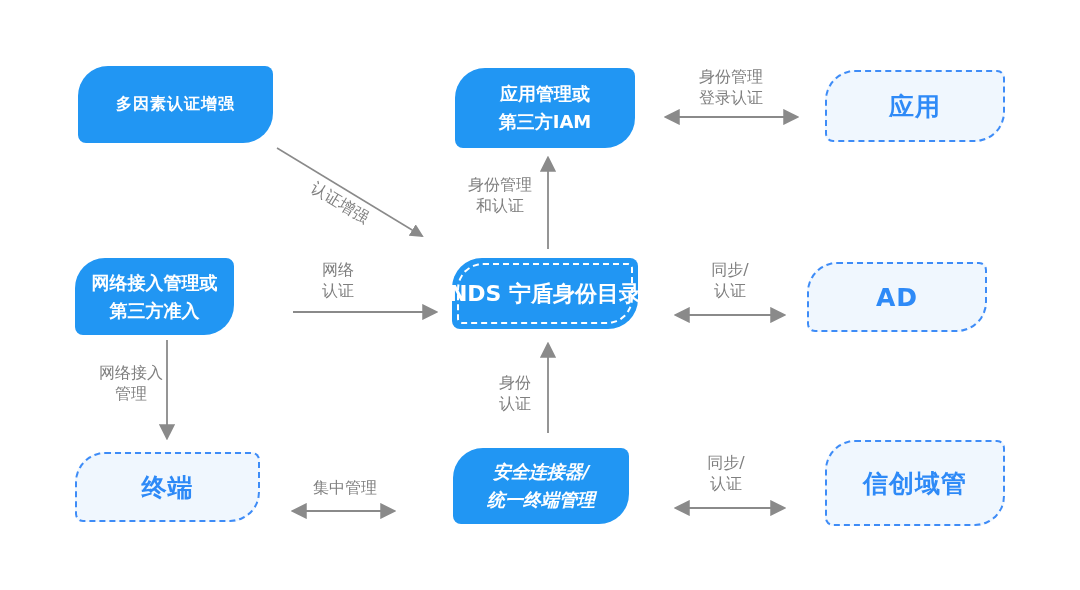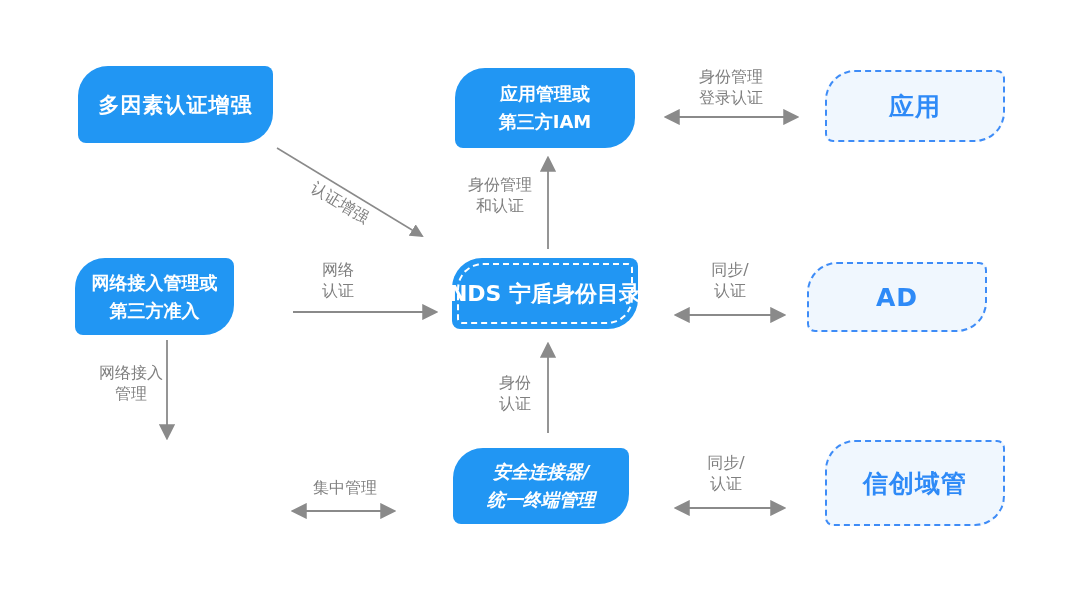--- a/index.html
+++ b/index.html
@@ -63,21 +63,21 @@
     position: absolute;
     color: #7F7F7F;
     font-size: 16px;
     line-height: 21px;
     text-align: center;
     white-space: pre-line;
   }
   .rotated {
     transform: rotate(31deg);
   }
-  .fs21 { font-size: 21px; letter-spacing: 1px; }
+  .fs21 { font-size: 16px; letter-spacing: 1px; }
   .fs19 { font-size: 22px; }
   .fs18 { font-size: 18px; line-height: 28px; }
   .fs25 { font-size: 25px; }
 </style>
 </head>
 <body>
 
 <div class="canvas">
 
   <svg class="arrow-layer" width="1080" height="590" viewBox="0 0 1080 590">
@@ -106,20 +106,21 @@
 
   <div class="node node-solid fs18" style="left:75px; top:258px; width:159px; height:77px;">网络接入管理或
 第三方准入</div>
 
   <div class="node node-nds" style="left:452px; top:258px; width:186px; height:71px;">
     <div class="nds-inner fs19">NDS 宁盾身份目录</div>
   </div>
 
   <div class="node node-dashed fs25" style="left:807px; top:262px; width:180px; height:70px;">AD</div>
 
+  <div class="node node-dashed fs25" style="left:75px; top:452px; width:185px; height:70px;">终端</div>
 
   <div class="node node-solid fs18" style="left:453px; top:448px; width:176px; height:76px;font-style:italic;">安全连接器/
 统一终端管理</div>
 
   <div class="node node-dashed fs25" style="left:825px; top:440px; width:180px; height:86px;">信创域管</div>
 
   <div class="edge-label rotated" style="left:290px; top:192px; width:100px;">认证增强</div>
 
   <div class="edge-label" style="left:671px; top:66px; width:120px;">身份管理
 登录认证</div>

